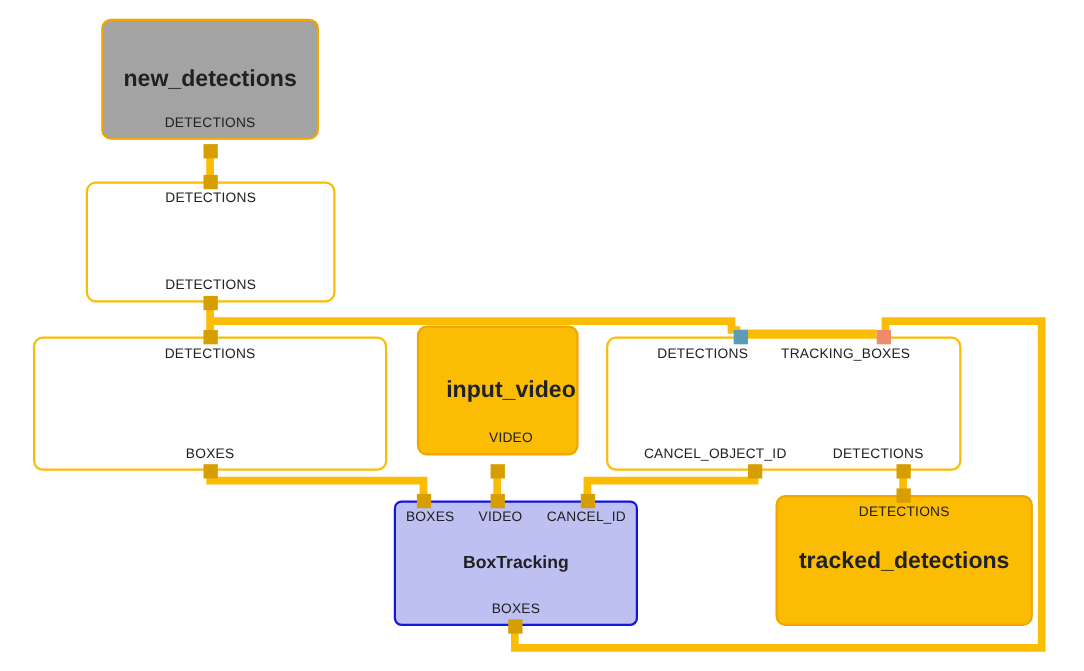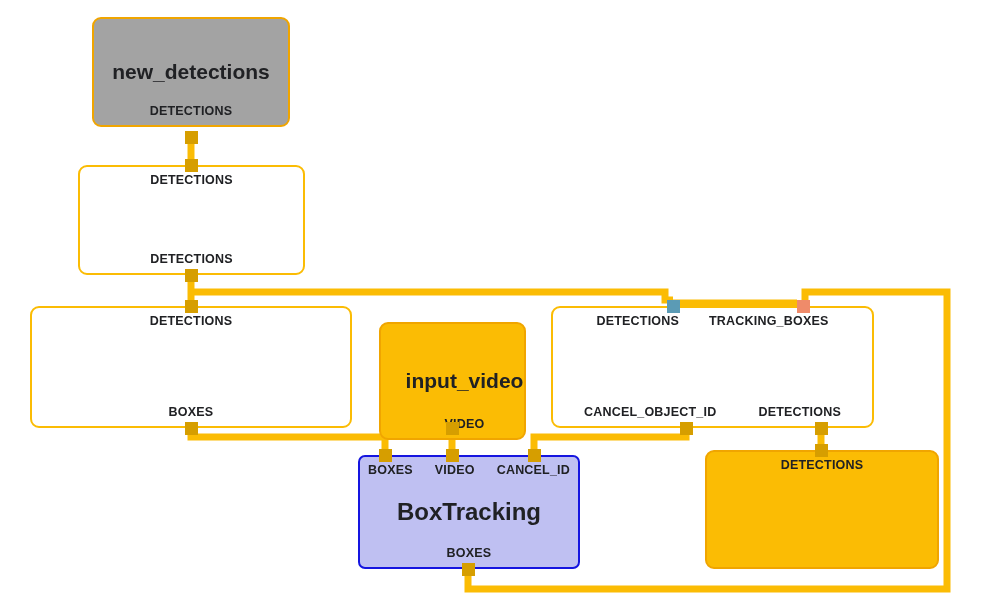--- a/index.html
+++ b/index.html
@@ -63,39 +63,38 @@
 
   .node-title {
     font-size: 21px;
     font-weight: bold;
     color: #202124;
     line-height: 1.1;
     white-space: nowrap;
     padding: 0 10px;
   }
   .node.highlight .node-title {
-    font-size: 24px;
+    font-size: 16px;
   }
 
   .port-row {
     display: flex;
     justify-content: center;
     align-items: flex-start;
     gap: 22px;
     padding: 0 10px;
     min-height: 15px;
   }
   .port-row.in  { padding-top: 6px; }
   .port-row.out { padding-bottom: 6px; }
   .port-label {
     font-size: 12.5px;
     color: #202124;
     white-space: nowrap;
     letter-spacing: 0.2px;
-    font-weight: bold;
   }
   .node.highlight .port-label { font-size: 12.5px; }
   .mid {
     display: flex;
     align-items: center;
     justify-content: center;
     flex: 1 1 auto;
   }
 
   
@@ -143,21 +142,21 @@
         </div>
       </div>
       <div class="node calculator" style="left: 30px; top: 306px; width: 322px; height: 122px; background: rgb(255, 255, 255); border-color: rgb(251, 188, 4);">
         <div class="port-row in">
           <span class="port-label">DETECTIONS</span>
         </div>
         <div class="port-row out">
           <span class="port-label">BOXES</span>
         </div>
       </div>
-      <div class="node source" style="left: 379px; top: 322px; width: 147px; height: 118px; background: rgb(251, 188, 4); border-color: rgb(240, 165, 0); padding-left: 24px;">
+      <div class="node source" style="left: 379px; top: 296px; width: 147px; height: 118px; background: rgb(251, 188, 4); border-color: rgb(240, 165, 0); padding-left: 24px;">
         <div class="port-row in"></div>
         <div class="mid">
           <div class="node-title">input_video</div>
         </div>
         <div class="port-row out">
           <span class="port-label">VIDEO</span>
         </div>
       </div>
       <div class="node calculator" style="left: 551px; top: 306px; width: 323px; height: 122px; background: rgb(255, 255, 255); border-color: rgb(251, 188, 4);">
         <div class="port-row in" style="gap: 30px;">
@@ -178,20 +177,23 @@
         <div class="mid">
           <div class="node-title">BoxTracking</div>
         </div>
         <div class="port-row out">
           <span class="port-label">BOXES</span>
         </div>
       </div>
       <div class="node sink" style="left: 705px; top: 450px; width: 234px; height: 119px; background: rgb(251, 188, 4); border-color: rgb(240, 165, 0);">
         <div class="port-row in">
           <span class="port-label">DETECTIONS</span>
+        </div>
+        <div class="mid">
+          <div class="node-title">tracked_detections</div>
         </div>
         <div class="port-row out"></div>
       </div>
       <div class="port-dot" style="left: 185px; top: 131px; background: rgb(214, 158, 0);"></div>
       <div class="port-dot" style="left: 185px; top: 159px; background: rgb(214, 158, 0);"></div>
       <div class="port-dot" style="left: 185px; top: 269px; background: rgb(214, 158, 0);"></div>
       <div class="port-dot" style="left: 185px; top: 300px; background: rgb(214, 158, 0);"></div>
       <div class="port-dot" style="left: 185px; top: 422px; background: rgb(214, 158, 0);"></div>
       <div class="port-dot" style="left: 446px; top: 422px; background: rgb(214, 158, 0);"></div>
       <div class="port-dot" style="left: 667px; top: 300px; background: rgb(91, 155, 181);"></div>

